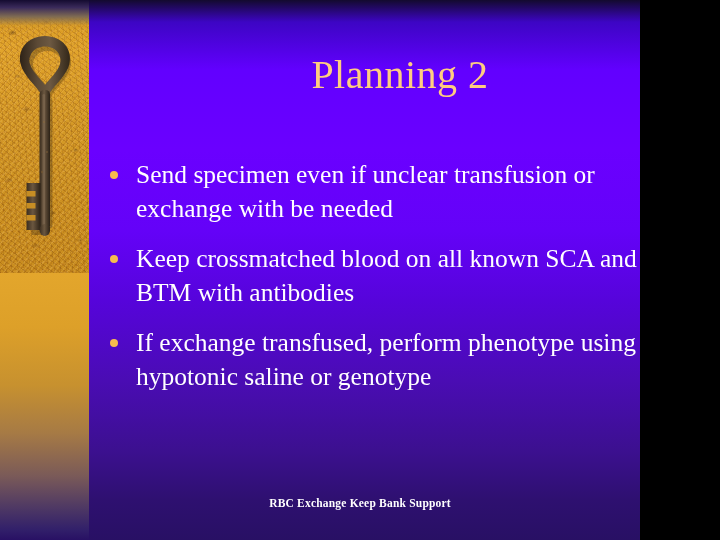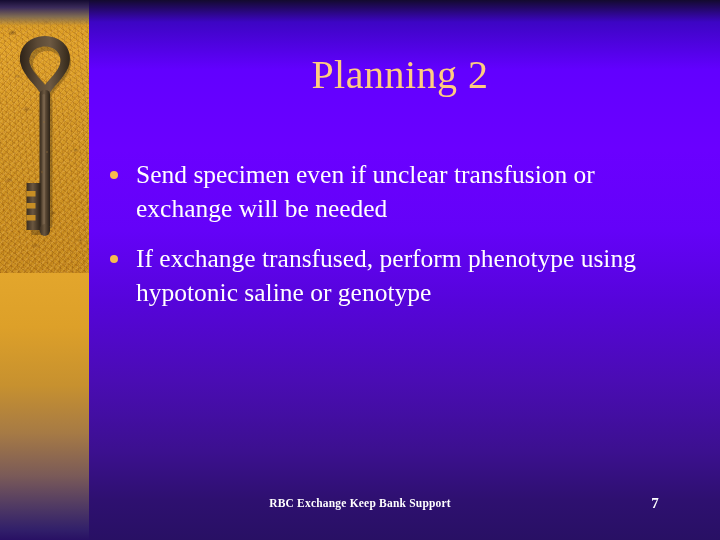--- a/index.html
+++ b/index.html
@@ -2,21 +2,21 @@
 <html><head>
 <meta charset="utf-8">
 <style>
   html, body {
     margin: 0;
     padding: 0;
     background: #000;
   }
   #slide {
     position: relative;
-    width: 720px;
+    width: 640px;
     height: 540px;
     overflow: hidden;
     font-family: "Liberation Serif", "DejaVu Serif", serif;
     background: #5a00f0;
   }
 
   
   #bg {
     position: absolute;
     inset: 0;
@@ -245,23 +245,27 @@
     <div id="strip-top-fade"></div>
     <div id="strip-bottom"></div>
   </div>
 
   <div id="title">Planning 2</div>
 
   <div id="body">
 
     <div class="bullet-row">
       <span class="bullet-dot"></span>
-      <span class="bullet-text">Send specimen even if unclear transfusion or exchange will be needed</span>
-    </div>
-
+      <span class="bullet-text">Send specimen even if unclear transfusion or exchange with be needed</span>
+    </div>
+
+    <div class="bullet-row">
+      <span class="bullet-dot"></span>
+      <span class="bullet-text">Keep crossmatched blood on all known SCA and BTM with antibodies</span>
+    </div>
 
     <div class="bullet-row">
       <span class="bullet-dot"></span>
       <span class="bullet-text">If exchange transfused, perform phenotype using hypotonic saline or genotype</span>
     </div>
 
   </div>
 
   <div id="footer-text">RBC Exchange Keep Bank Support</div>
 

